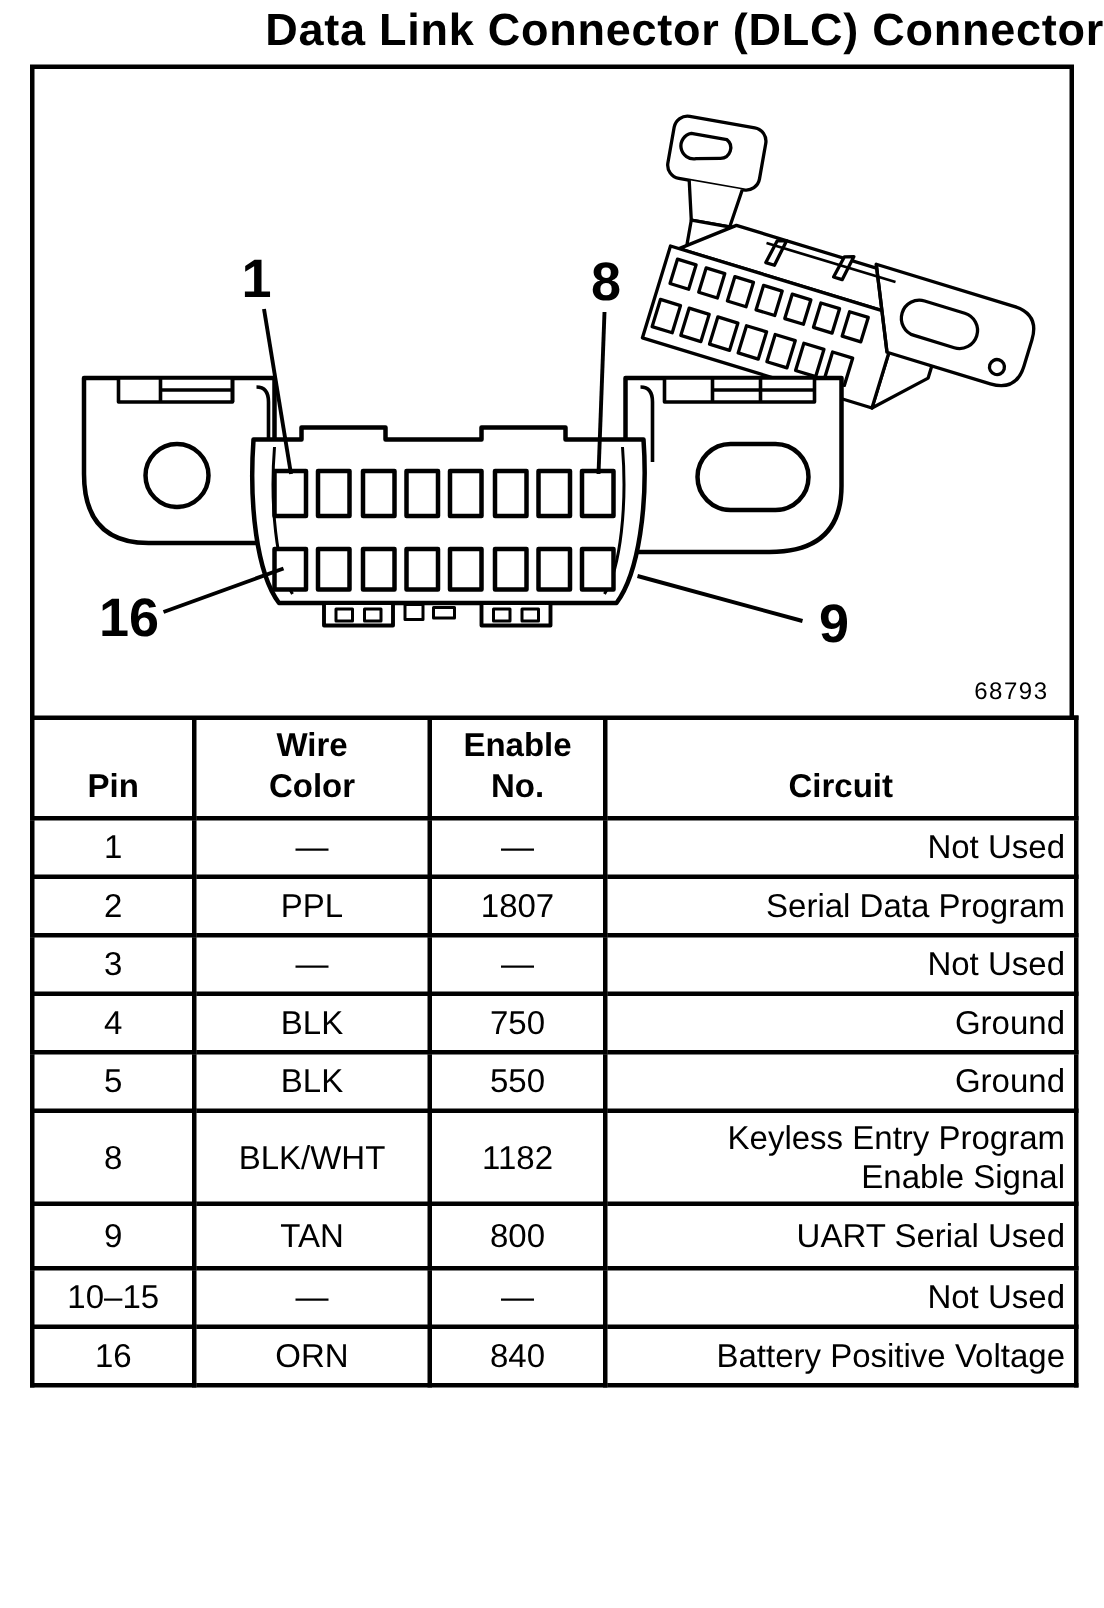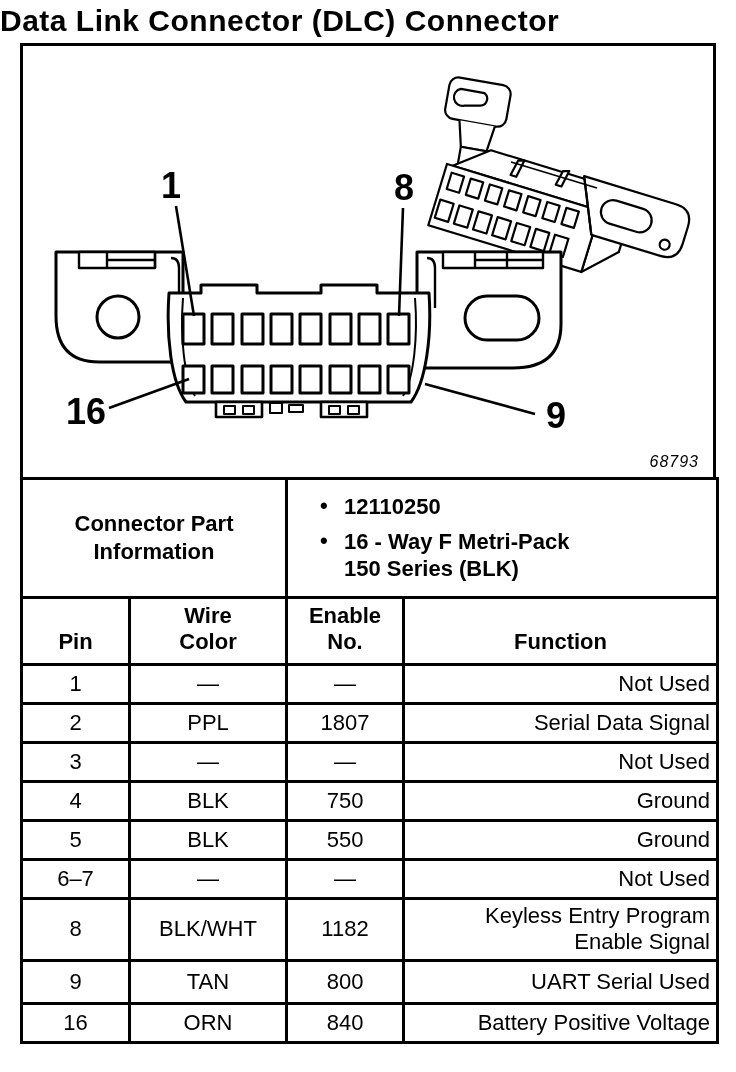--- a/index.html
+++ b/index.html
@@ -6,21 +6,21 @@
   html, body { background: #ffffff; }
   body {
     width: 736px;
     height: 1072px;
     font-family: "Liberation Sans", sans-serif;
     color: #000;
     position: relative;
     overflow: hidden;
   }
   .page-title {
-    text-align: left;
+    text-align: right;
     font-size: 30px;
     font-weight: bold;
     letter-spacing: 0.5px;
     padding-top: 4px;
     margin-bottom: 5px;
   }
   .fig-box {
     margin: 0 20px;
     width: 696px;
     height: 437px;
@@ -28,21 +28,20 @@
     position: relative;
     background: #fff;
   }
   .fig-box svg { display: block; }
   .fig-num {
     position: absolute;
     right: 14px;
     bottom: 6px;
     font-size: 16px;
     letter-spacing: 1px;
-    font-style: italic;
   }
   table.pin-table {
     margin: -3px 20px 0 20px;
     width: 696px;
     border-collapse: collapse;
     table-layout: fixed;
   }
   table.pin-table td, table.pin-table th {
     border: 3px solid #000;
     font-size: 22px;
@@ -212,86 +211,76 @@
 </div>
 
 <table class="pin-table">
   <colgroup>
     <col style="width:108px">
       <col style="width:157px">
       <col style="width:117px">
       <col style="width:314px">
   </colgroup>
   <tbody>
-    <tr class="partinfo-row">
-      <td class="partinfo-label" colspan="2">Connector Part Information</td>
-      <td class="partinfo-items" colspan="2">
-        <ul>
-          <li>12110250</li>
-          <li>16 - Way F Metri-Pack
-150 Series (BLK)</li>
-        </ul>
-      </td>
-    </tr>
     <tr class="header-row">
       <th>Pin</th>
       <th>Wire
 Color</th>
       <th>Enable
 No.</th>
-      <th>Function</th>
+      <th>Circuit</th>
     </tr>
     <tr class="data-row">
       <td class="c-pin">1</td>
       <td class="c-wire">—</td>
       <td class="c-circuit">—</td>
       <td class="c-func">Not Used</td>
     </tr>
     <tr class="data-row">
       <td class="c-pin">2</td>
       <td class="c-wire">PPL</td>
       <td class="c-circuit">1807</td>
-      <td class="c-func">Serial Data Signal</td>
+      <td class="c-func">Serial Data Program</td>
     </tr>
     <tr class="data-row">
       <td class="c-pin">3</td>
       <td class="c-wire">—</td>
       <td class="c-circuit">—</td>
       <td class="c-func">Not Used</td>
     </tr>
     <tr class="data-row">
       <td class="c-pin">4</td>
       <td class="c-wire">BLK</td>
       <td class="c-circuit">750</td>
       <td class="c-func">Ground</td>
     </tr>
     <tr class="data-row">
       <td class="c-pin">5</td>
       <td class="c-wire">BLK</td>
       <td class="c-circuit">550</td>
       <td class="c-func">Ground</td>
-    </tr>
-    <tr class="data-row">
-      <td class="c-pin">6–7</td>
-      <td class="c-wire">—</td>
-      <td class="c-circuit">—</td>
-      <td class="c-func">Not Used</td>
     </tr>
     <tr class="data-row tall">
       <td class="c-pin">8</td>
       <td class="c-wire">BLK/WHT</td>
       <td class="c-circuit">1182</td>
       <td class="c-func">Keyless Entry Program Enable Signal</td>
     </tr>
     <tr class="data-row med">
       <td class="c-pin">9</td>
       <td class="c-wire">TAN</td>
       <td class="c-circuit">800</td>
       <td class="c-func">UART Serial Used</td>
     </tr>
     <tr class="data-row">
+      <td class="c-pin">10–15</td>
+      <td class="c-wire">—</td>
+      <td class="c-circuit">—</td>
+      <td class="c-func">Not Used</td>
+    </tr>
+    <tr class="data-row">
       <td class="c-pin">16</td>
       <td class="c-wire">ORN</td>
       <td class="c-circuit">840</td>
       <td class="c-func">Battery Positive Voltage</td>
     </tr>
   </tbody>
 </table>
 
 </body></html>

